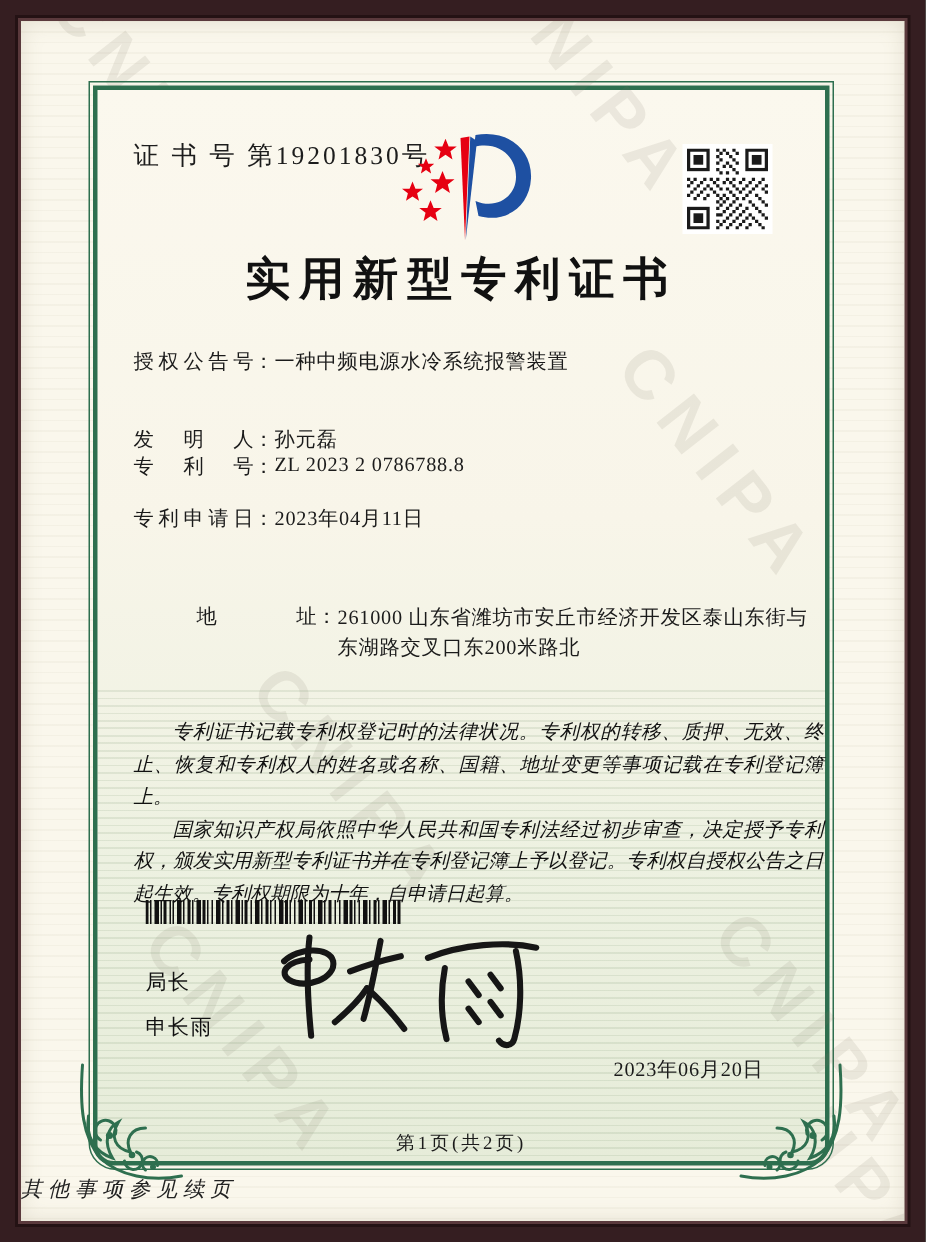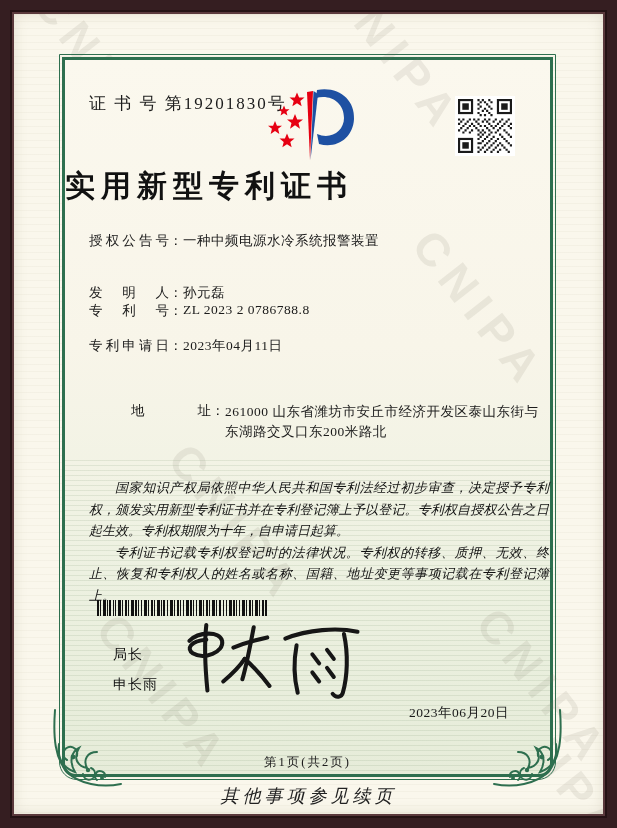--- a/index.html
+++ b/index.html
@@ -18,39 +18,39 @@
          background:linear-gradient(180deg,#fbf8ee 0%,#f8f5e9 40%,#edf1e1 72%,#e6ecd9 100%);
          overflow:visible;}
   .frame::before{content:"";position:absolute;inset:-6px;border:1px solid #2e6f4f;
          border-radius:0 0 18px 18px;pointer-events:none;}
   .frame-lines{position:absolute;left:0;right:0;top:56%;bottom:0;border-radius:0 0 11px 11px;
          background:repeating-linear-gradient(180deg,rgba(110,140,100,.14) 0 1px,transparent 1px 5px);
          pointer-events:none;} 
   .cert-no{position:absolute;left:24px;top:32px;font-size:17px;letter-spacing:2px;color:#1c1c1c;}
   .logo{position:absolute;left:192px;top:26px;}
   .qr{position:absolute;left:390px;top:36px;background:#fff;padding:3px;}
-  .title{position:absolute;left:0;right:0;top:106px;text-align:left;font-size:30px;
+  .title{position:absolute;left:0;right:0;top:106px;text-align:center;font-size:30px;
          font-weight:bold;letter-spacing:6px;color:#111;}
   .row{position:absolute;left:24px;font-size:13.5px;color:#1b1b1b;white-space:nowrap;}
   .lbl{display:inline-block;width:80px;text-align:justify;text-align-last:justify;
        text-justify:inter-character;vertical-align:top;}
   .colon{display:inline-block;width:14px;vertical-align:top;}
   .val{display:inline-block;vertical-align:top;letter-spacing:.5px;}
   .val-wrap{white-space:normal;width:316px;line-height:20px;}
   .grp2{position:absolute;left:252px;top:0;}
   .paras{position:absolute;left:24px;top:417px;width:460px;font-size:13px;line-height:21.5px;
          color:#111;font-style:italic;text-align:justify;}
   .paras p{margin:0;text-indent:2em;}
   .barcode{position:absolute;left:32px;top:540px;}
-  .signer{position:absolute;left:32px;font-size:14px;color:#111;letter-spacing:1px;margin-left:16px;}
+  .signer{position:absolute;left:32px;font-size:14px;color:#111;letter-spacing:1px;}
   .sig{position:absolute;left:104px;top:556px;}
   .issue-date{position:absolute;left:344px;top:644px;font-size:13.5px;color:#1b1b1b;letter-spacing:.5px;}
   .page-info{position:absolute;left:0;right:0;top:694px;text-align:center;font-size:12.5px;
              letter-spacing:2px;color:#1b1b1b;}
-  .footer-note{position:absolute;left:0;right:0;top:770px;text-align:center;font-size:18px;
+  .footer-note{position:absolute;left:0;right:0;top:770px;font-size:14px;
              font-style:italic;letter-spacing:4px;color:#222;}
   .flourish{position:absolute;pointer-events:none;}
 </style>
 </head>
 <body>
 
 <div class="page">
   <div class="paper">
 
     <div class="wm" style="left:-6px;top:26px;">CNIPA</div>
@@ -140,22 +140,22 @@
         <span class="lbl">专利号</span><span class="colon">：</span><span class="val">ZL 2023 2 0786788.8</span>
       </div>
       <div class="row" style="top:277px;">
         <span class="lbl">专利申请日</span><span class="colon">：</span><span class="val">2023年04月11日</span>
       </div>
       <div class="row" style="top:342px;margin-left:42px;">
         <span class="lbl">地址</span><span class="colon">：</span><span class="val val-wrap">261000 山东省潍坊市安丘市经济开发区泰山东街与东湖路交叉口东200米路北</span>
       </div>
 
       <div class="paras">
+        <p>专利证书记载专利权登记时的法律状况。专利权的转移、质押、无效、终止、恢复和专利权人的姓名或名称、国籍、地址变更等事项记载在专利登记簿上。</p>
         <p>国家知识产权局依照中华人民共和国专利法经过初步审查，决定授予专利权，颁发实用新型专利证书并在专利登记簿上予以登记。专利权自授权公告之日起生效。专利权期限为十年，自申请日起算。</p>
-        <p>专利证书记载专利权登记时的法律状况。专利权的转移、质押、无效、终止、恢复和专利权人的姓名或名称、国籍、地址变更等事项记载在专利登记簿上。</p>
       </div>
 
       <svg class="barcode" width="172" height="16" viewBox="0 0 172 16">
         <g fill="#111">
           <rect x="0" width="2" height="16"></rect>
             <rect x="3" width="1" height="16"></rect>
             <rect x="6" width="3" height="16"></rect>
             <rect x="10" width="1" height="16"></rect>
             <rect x="12" width="2" height="16"></rect>
             <rect x="16" width="1" height="16"></rect>

